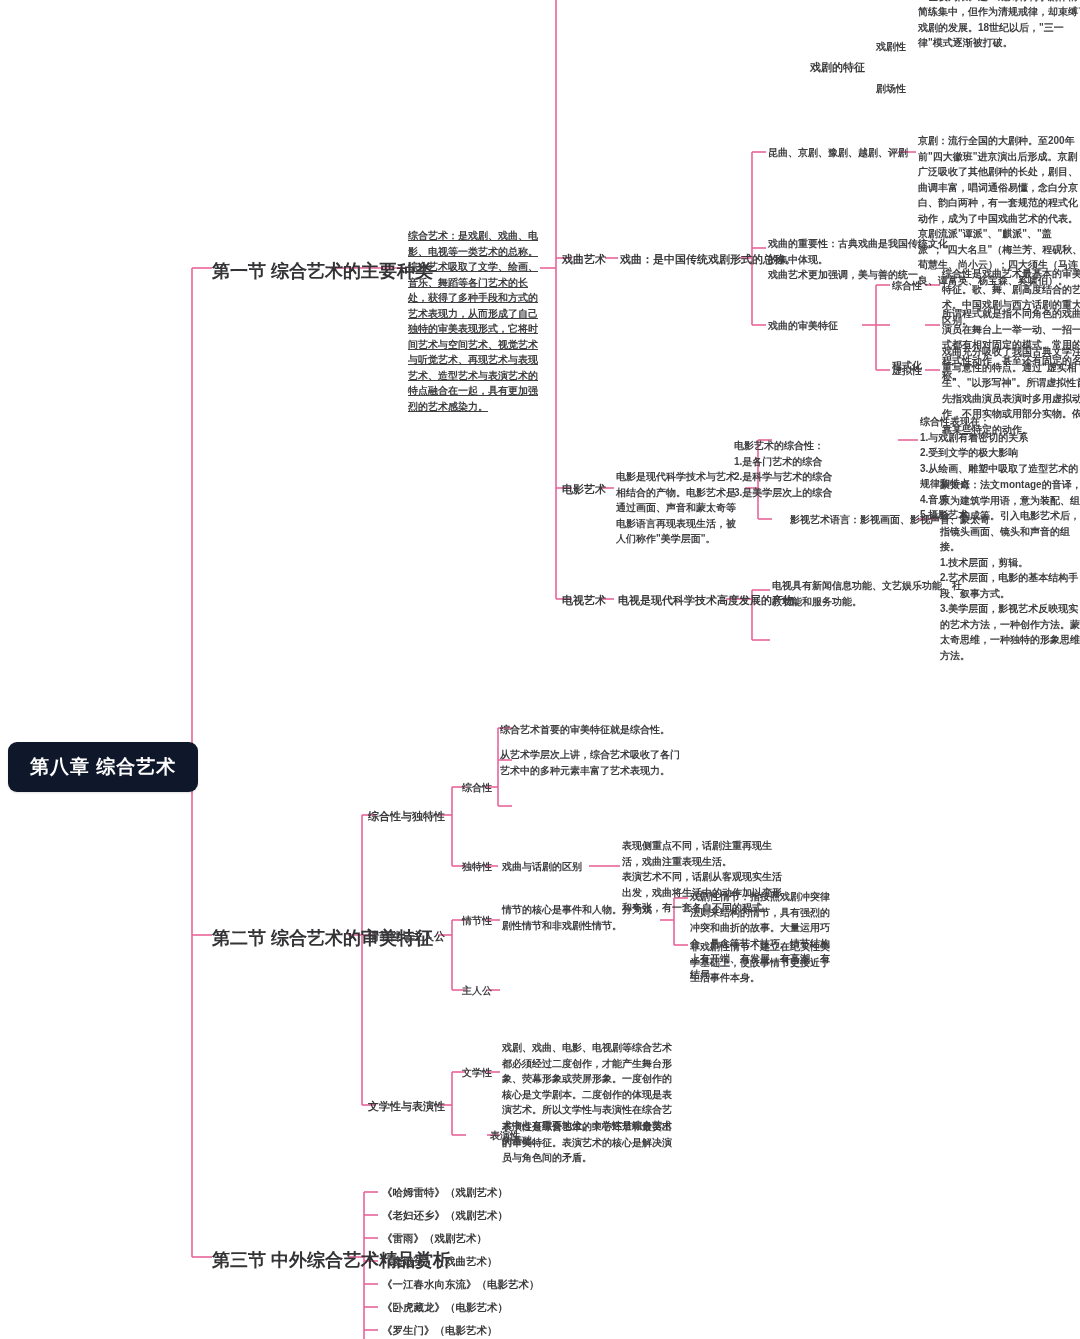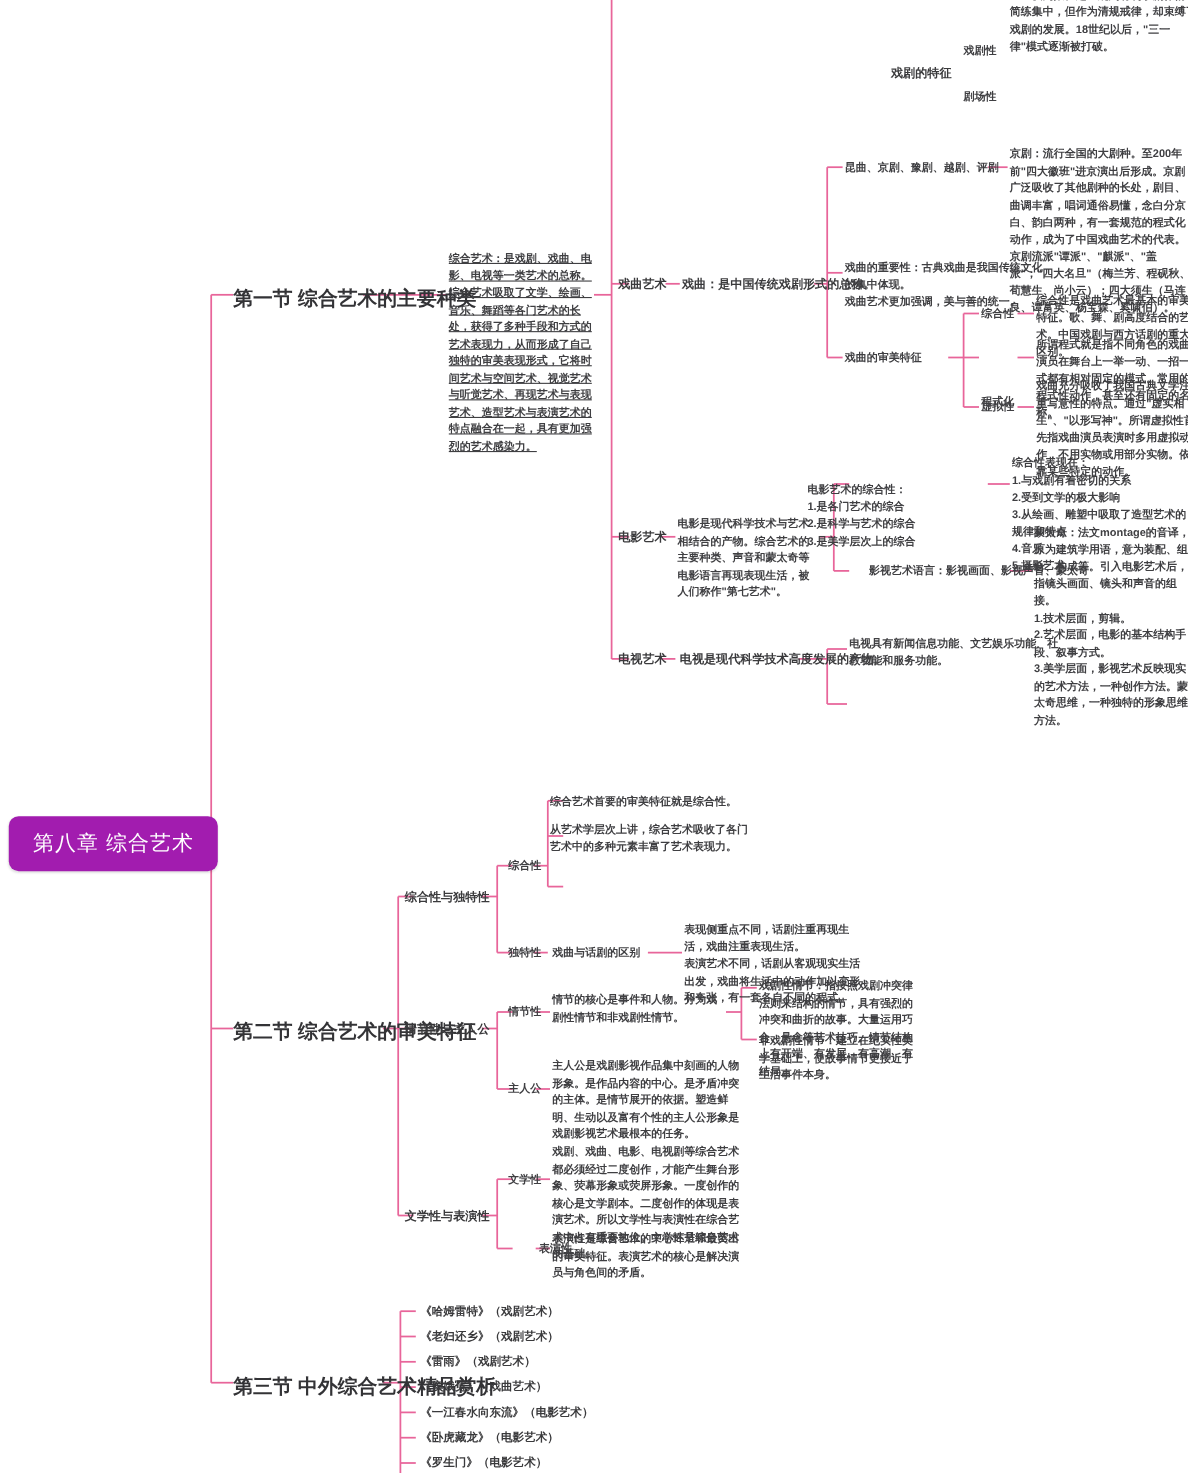--- a/index.html
+++ b/index.html
@@ -12,25 +12,25 @@
     position:relative;
   }
   #canvas{position:absolute;left:0;top:0;width:1080px;height:1339px;}
   svg#wires{position:absolute;left:0;top:0;width:1080px;height:1339px;pointer-events:none;}
 
   .node{position:absolute;color:#3a3a3c;line-height:1.42;}
 
   
   .root{
     position:absolute;
-    background:#a21caf;
+    background:#0f172a;
     color:#ffffff;
     border-radius:9px;
     font-size:19px;
-    font-weight:400;
+    font-weight:700;
     letter-spacing:1px;
     padding:12px 22px;
     white-space:nowrap;
     box-shadow:0 1px 2px rgba(0,0,0,.12);
   }
 
   .lvl1{font-size:18px;font-weight:700;color:#333336;white-space:nowrap;}
   .lvl2{font-size:11px;font-weight:700;color:#3a3a3c;white-space:nowrap;}
   .lvl3{font-size:10px;color:#3f3f42;font-weight:700;}
   .para{font-size:10px;color:#3f3f42;line-height:1.55;font-weight:700;}
@@ -165,21 +165,21 @@
   <div class="node lvl3" style="left:892px;top:279px;">综合性</div>
   <div class="node para" style="left:942px;top:266px;width:148px;">综合性是戏曲艺术最基本的审美特征。歌、舞、剧高度结合的艺术。中国戏剧与西方话剧的重大区别。</div>
 
   <div class="node lvl3" style="left:892px;top:319px;margin-top:40px;">程式化</div>
   <div class="node para" style="left:942px;top:306px;width:148px;">所谓程式就是指不同角色的戏曲演员在舞台上一举一动、一招一式都有相对固定的模式。常用的程式性动作，甚至还有固定的名称。</div>
 
   <div class="node lvl3" style="left:892px;top:364px;">虚拟性</div>
   <div class="node para" style="left:942px;top:344px;width:148px;">戏曲充分吸收了我国古典文学注重写意性的特点。通过"虚实相生"、"以形写神"。所谓虚拟性首先指戏曲演员表演时多用虚拟动作，不用实物或用部分实物。依靠某些特定的动作。</div>
 
   <div class="node lvl2" style="left:562px;top:482px;">电影艺术</div>
-  <div class="node para" style="left:616px;top:469px;width:128px;">电影是现代科学技术与艺术相结合的产物。综合艺术的主要种类、声音和蒙太奇等电影语言再现表现生活，被人们称作"第七艺术"。</div>
+  <div class="node para" style="left:616px;top:469px;width:128px;">电影是现代科学技术与艺术相结合的产物。电影艺术是通过画面、声音和蒙太奇等电影语言再现表现生活，被人们称作"美学层面"。</div>
 
   <div class="node para" style="left:734px;top:414px;width:130px;white-space:pre-wrap;margin-top:24px;">电影艺术的综合性：
 1.是各门艺术的综合
 2.是科学与艺术的综合
 3.是美学层次上的综合</div>
   <div class="node para" style="left:920px;top:414px;width:168px;white-space:pre-wrap;">综合性表现在：
 1.与戏剧有着密切的关系
 2.受到文学的极大影响
 3.从绘画、雕塑中吸取了造型艺术的规律和特点
 4.音乐
@@ -207,21 +207,20 @@
   <div class="node para" style="left:622px;top:838px;width:160px;white-space:pre-wrap;">表现侧重点不同，话剧注重再现生活，戏曲注重表现生活。
 表演艺术不同，话剧从客观现实生活出发，戏曲将生活中的动作加以变形和夸张，有一套各自不同的程式。</div>
 
   <div class="node lvl2" style="left:368px;top:929px;">情节性与主人公</div>
   <div class="node lvl3" style="left:462px;top:914px;">情节性</div>
   <div class="node para" style="left:502px;top:902px;width:158px;">情节的核心是事件和人物。分为戏剧性情节和非戏剧性情节。</div>
   <div class="node para" style="left:690px;top:889px;width:140px;">戏剧性情节：指按照戏剧冲突律法则来结构的情节，具有强烈的冲突和曲折的故事。大量运用巧合、悬念等艺术技巧。情节结构上有开端、有发展、有高潮、有结局。</div>
   <div class="node para" style="left:690px;top:939px;width:140px;">非戏剧性情节：建立在纪实性美学基础上，使故事情节更接近于生活事件本身。</div>
 
   <div class="node lvl3" style="left:462px;top:984px;">主人公</div>
-  <div class="node para" style="left:502px;top:962px;width:172px;">主人公是戏剧影视作品集中刻画的人物形象。是作品内容的中心。是矛盾冲突的主体。是情节展开的依据。塑造鲜明、生动以及富有个性的主人公形象是戏剧影视艺术最根本的任务。</div>
 
   <div class="node lvl2" style="left:368px;top:1099px;">文学性与表演性</div>
   <div class="node lvl3" style="left:462px;top:1066px;">文学性</div>
   <div class="node para" style="left:502px;top:1040px;width:176px;">戏剧、戏曲、电影、电视剧等综合艺术都必须经过二度创作，才能产生舞台形象、荧幕形象或荧屏形象。一度创作的核心是文学剧本。二度创作的体现是表演艺术。所以文学性与表演性在综合艺术中占有重要地位。文学性是综合艺术的基础。</div>
   <div class="node lvl3" style="left:462px;top:1129px;margin-left:28px;">表演性</div>
   <div class="node para" style="left:502px;top:1119px;width:176px;">表演性是综合艺术的中心环节和最突出的审美特征。表演艺术的核心是解决演员与角色间的矛盾。</div>
 
   <div class="node lvl1" style="left:212px;top:1248px;">第三节 中外综合艺术精品赏析</div>
 
   <div class="node leafitem" style="left:382px;top:1185px;">《哈姆雷特》（戏剧艺术）</div>

